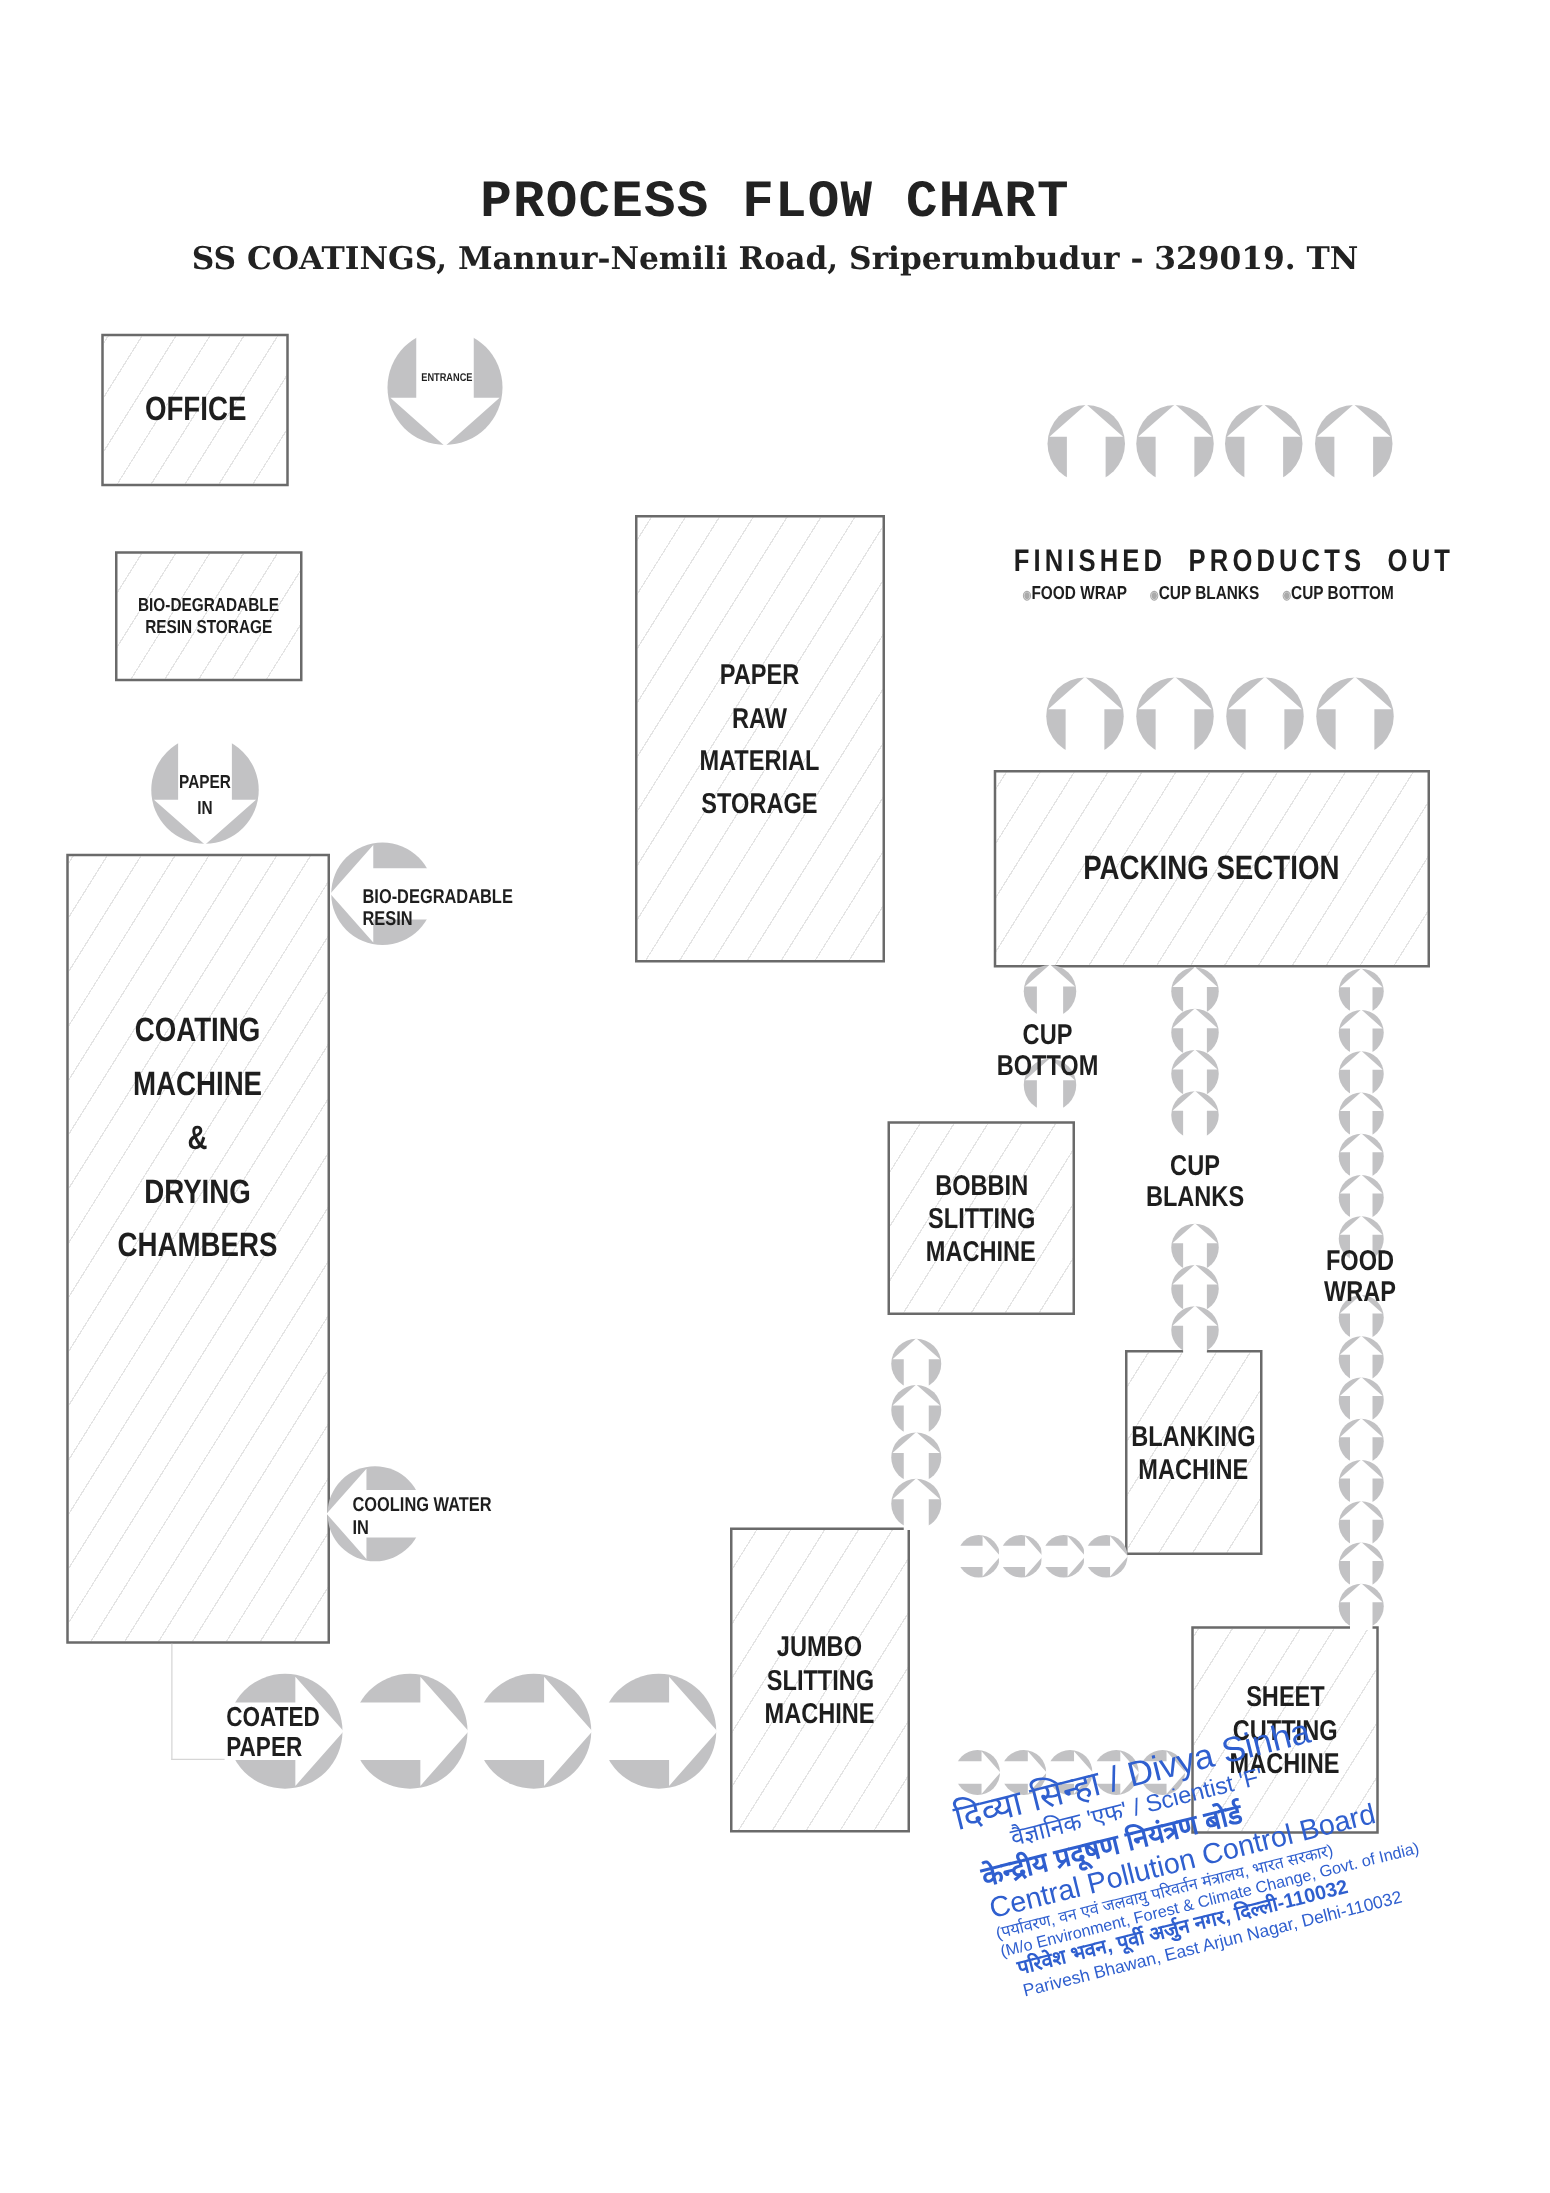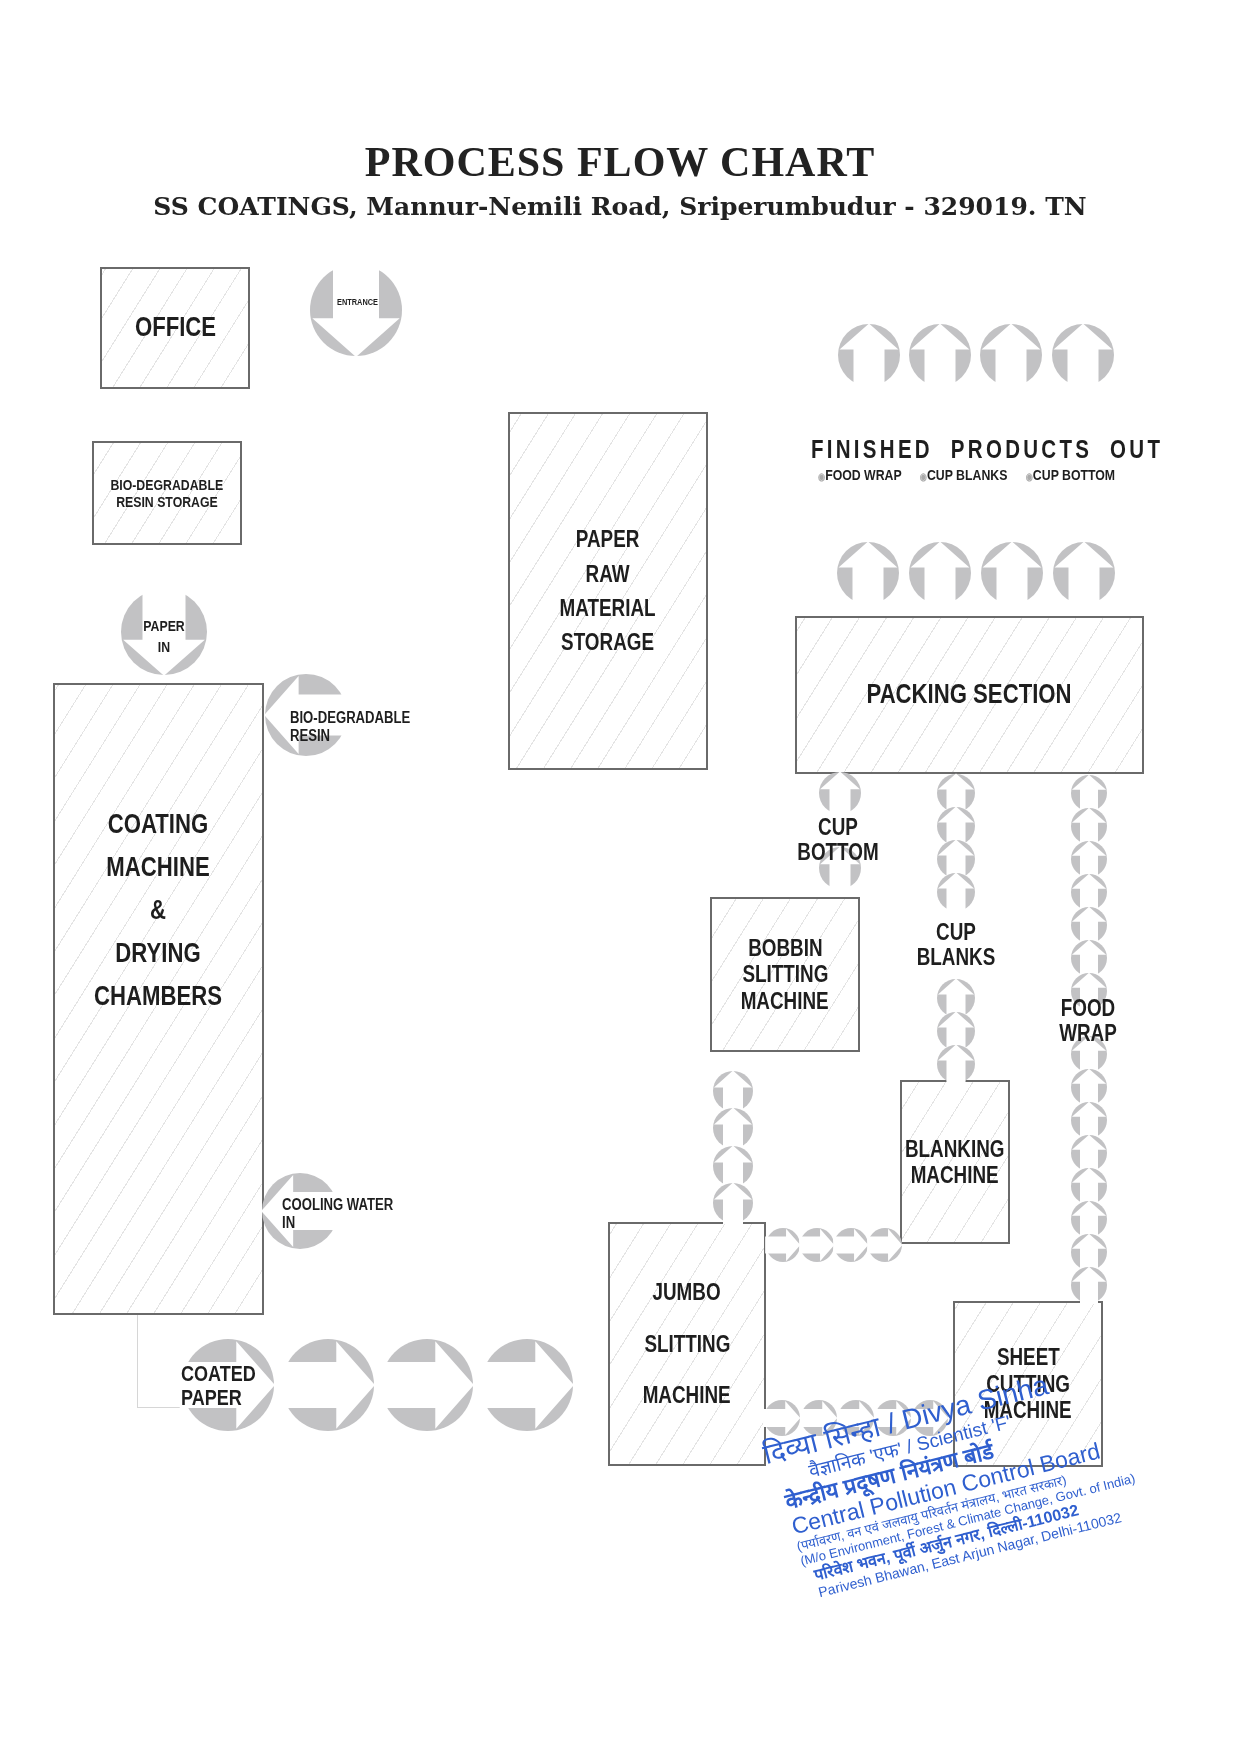--- a/index.html
+++ b/index.html
@@ -1,19 +1,19 @@
 <!DOCTYPE html>
 <html><head>
 <meta charset="utf-8">
 <style>
   html, body { margin:0; padding:0; background:#ffffff; }
   body { width:1240px; height:1754px; position:relative; overflow:hidden;
          font-family:"Liberation Sans", sans-serif; }
   .title { position:absolute; left:0; width:1240px; top:138px; text-align:center;
-           font-family:Liberation Serif, serif; font-weight:bold; font-size:42px; color:#222; letter-spacing:1px; }
+           font-family:Liberation Mono, monospace; font-weight:bold; font-size:42px; color:#222; letter-spacing:1px; }
   .subtitle { position:absolute; left:0; width:1240px; top:192px; text-align:center;
            font-family:"DejaVu Serif", serif; font-weight:bold; font-size:25px; color:#222; }
   .box { position:absolute; border:2px solid #6a6a6a; box-sizing:border-box;
          background-color:#fff;
          background-image:repeating-linear-gradient(-58deg, transparent 0, transparent 22px, #e4e4e4 22px, #e4e4e4 23px);
          display:flex; flex-direction:column; align-items:center; justify-content:center; text-align:center; }
   .lbl { font-family:"Liberation Sans", sans-serif; font-weight:bold; color:#1e1e1e;
          transform:scaleX(0.82); line-height:1.15; }
   .lbl-big { font-size:27px; }
   .lbl-mid { font-size:23px; }
@@ -26,21 +26,21 @@
   .stamp { position:absolute; left:760px; top:1440px; width:360px; height:240px; transform:rotate(-14deg);
            transform-origin:left top; color:#2f5fcf; font-family:"Liberation Sans", sans-serif; }
   .stamp div { white-space:nowrap; line-height:1.15; }
 </style>
 </head>
 <body>
 
 <div class="title">PROCESS FLOW CHART</div>
 <div class="subtitle">SS COATINGS, Mannur-Nemili Road, Sriperumbudur - 329019. TN</div>
 
-<div class="box" style="left:100px;top:267px;width:150px;height:122px;">
+<div class="box" style="left:81px;top:267px;width:150px;height:122px;">
   <div class="lbl lbl-big">OFFICE</div>
 </div>
 
 <div class="box" style="left:92px;top:441px;width:150px;height:104px;">
   <div class="lbl lbl-sm">BIO-DEGRADABLE</div>
   <div class="lbl lbl-sm">RESIN STORAGE</div>
 </div>
 
 <div class="box spaced" style="left:508px;top:412px;width:200px;height:358px;">
   <div class="lbl lbl-mid">
@@ -69,21 +69,21 @@
   <div class="lbl lbl-mid">BOBBIN</div>
   <div class="lbl lbl-mid">SLITTING</div>
   <div class="lbl lbl-mid">MACHINE</div>
 </div>
 
 <div class="box" style="left:900px;top:1080px;width:110px;height:164px;">
   <div class="lbl lbl-mid">BLANKING</div>
   <div class="lbl lbl-mid">MACHINE</div>
 </div>
 
-<div class="box" style="left:608px;top:1222px;width:158px;height:244px;gap:25px;">
+<div class="box" style="left:584px;top:1222px;width:144px;height:244px;">
   <div class="lbl lbl-mid">JUMBO</div>
   <div class="lbl lbl-mid">SLITTING</div>
   <div class="lbl lbl-mid">MACHINE</div>
 </div>
 
 <div class="box" style="left:953px;top:1301px;width:150px;height:166px;">
   <div class="lbl lbl-mid">SHEET</div>
   <div class="lbl lbl-mid">CUTTING</div>
   <div class="lbl lbl-mid">MACHINE</div>
 </div>

